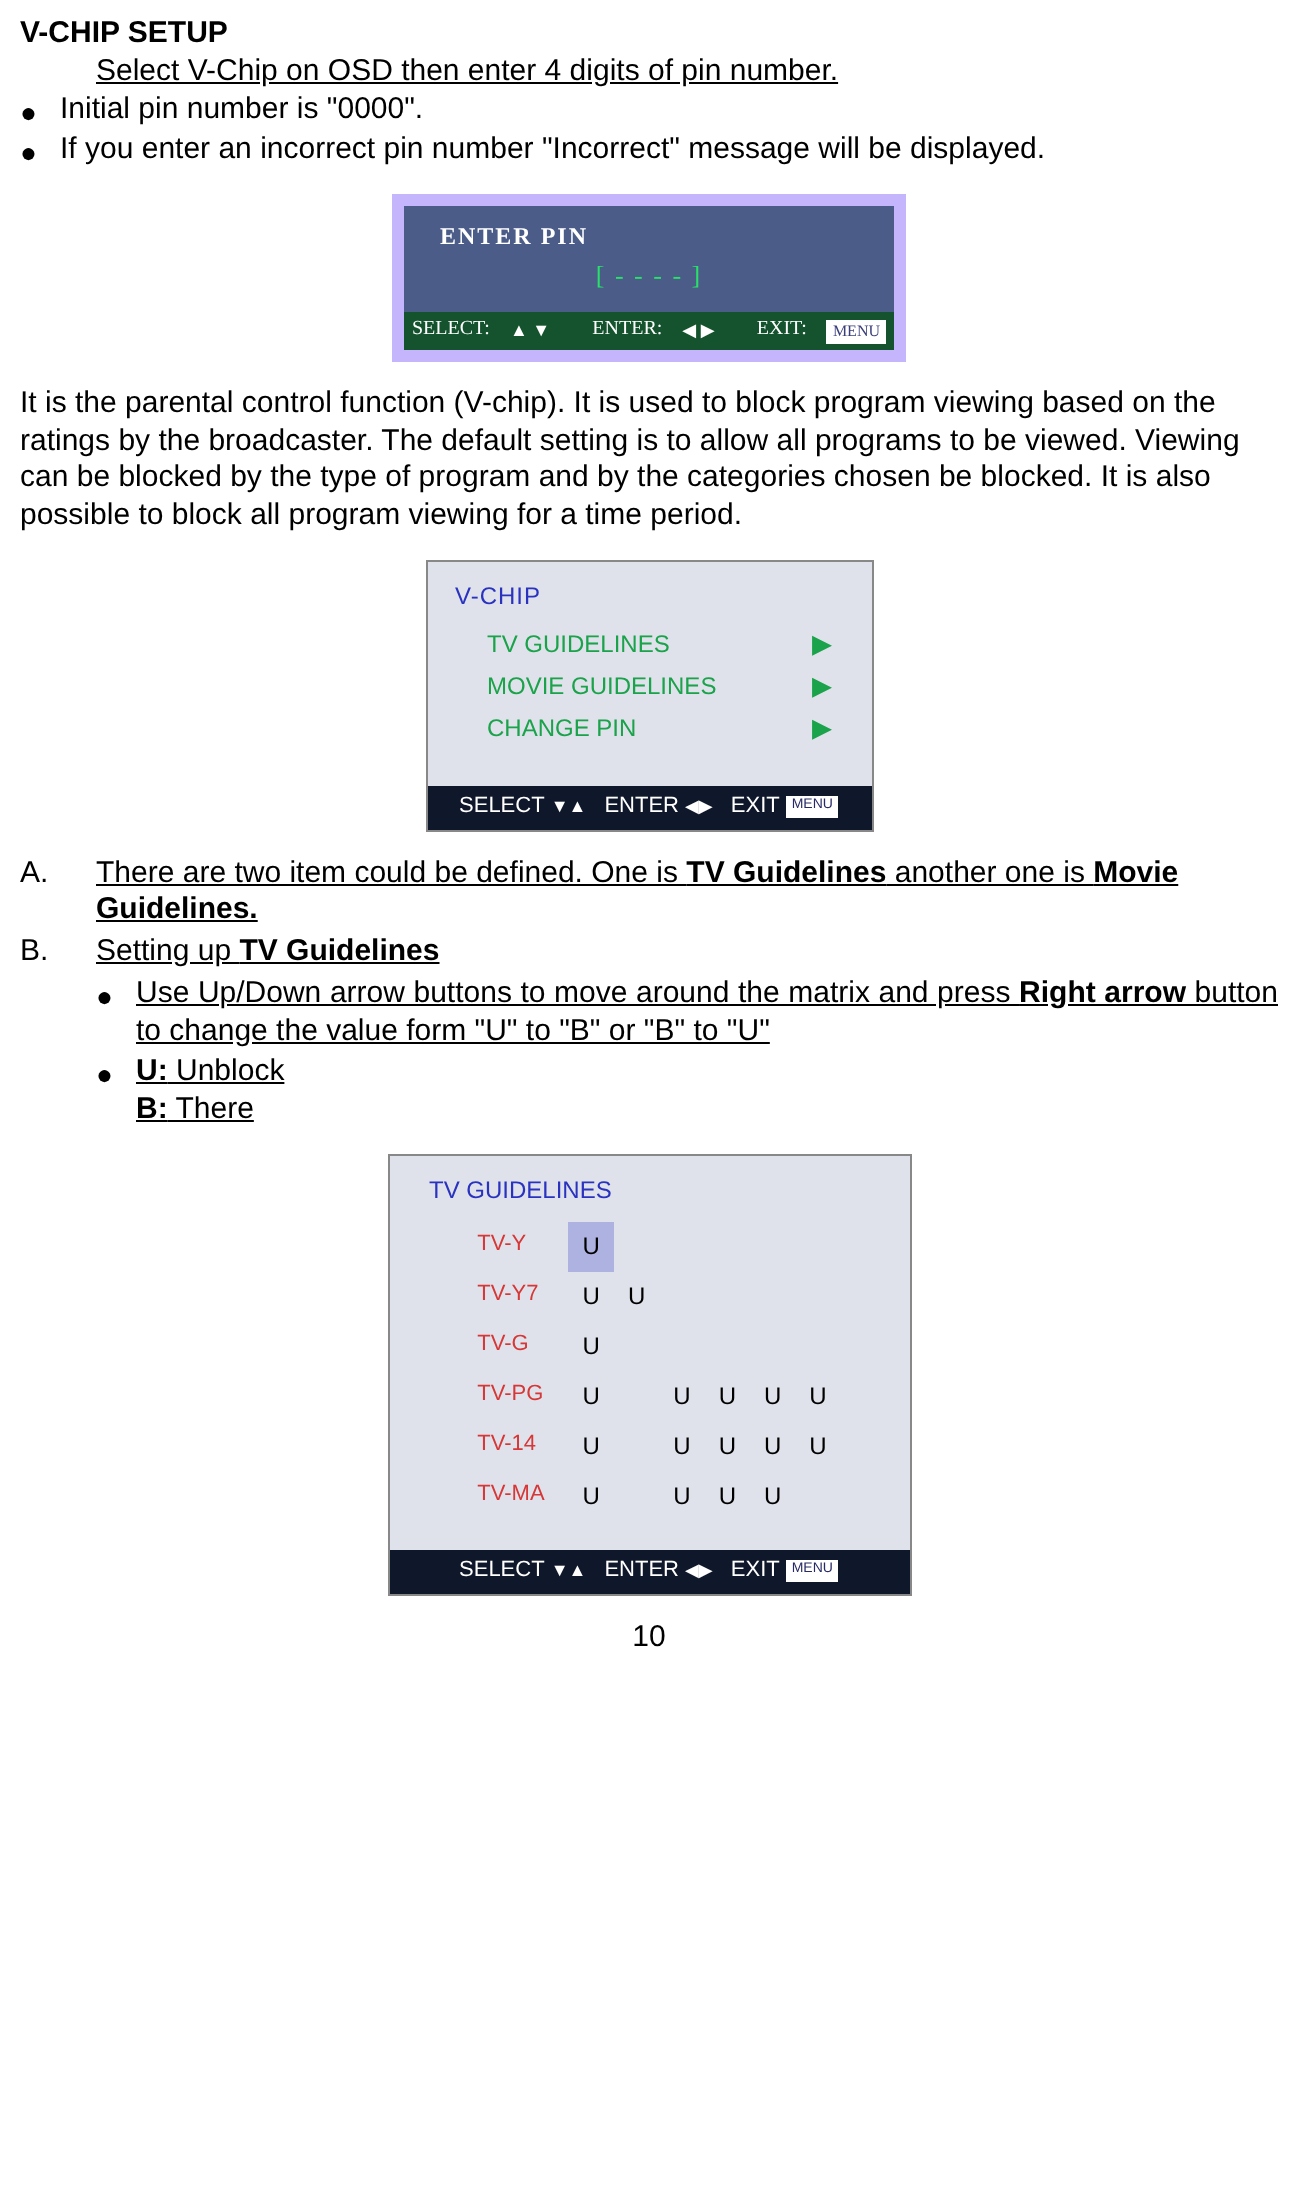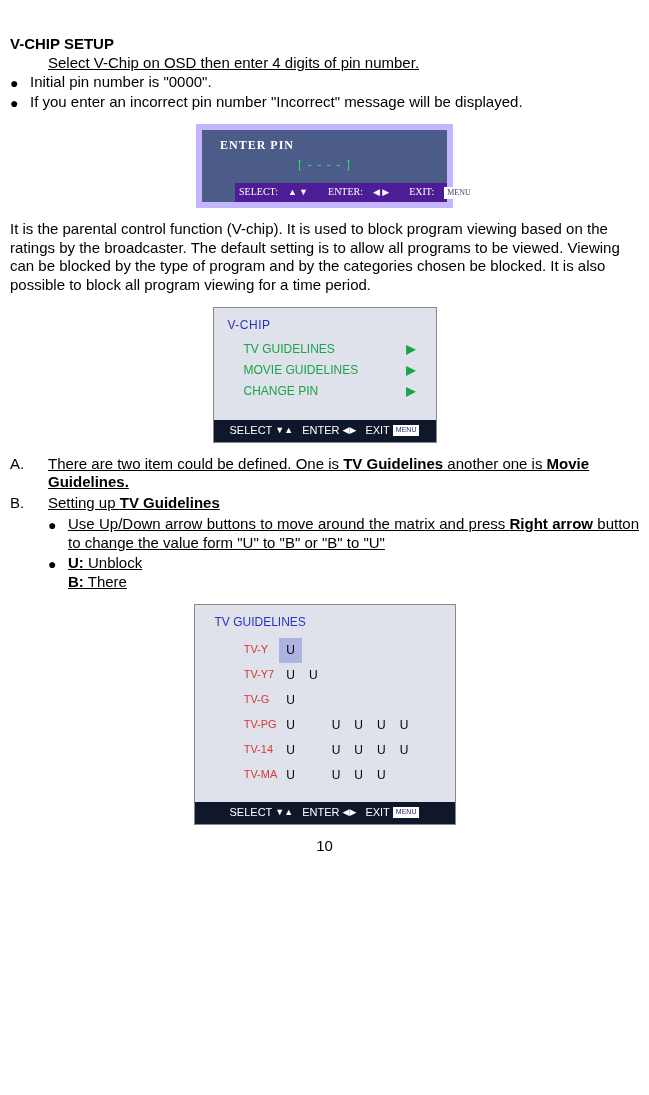--- a/index.html
+++ b/index.html
@@ -4,52 +4,52 @@
 <style>
   body {
     font-family: Arial, Helvetica, sans-serif;
     font-size: 15px;
     color: #000;
     margin: 0;
     padding: 8px 10px;
     width: 629px;
     line-height: 1.25;
   }
-  .heading { font-weight: bold; margin-top: 27px; }
+  .heading { font-weight: bold; }
   .indent1 { margin-left: 38px; text-decoration: underline; }
   .indent2 { margin-left: 95px; }
   ul.bullets { list-style: none; padding: 0; margin: 0; }
   ul.bullets li { position: relative; padding-left: 20px; margin-bottom: 2px; text-align: justify; }
   ul.bullets li .dot { position: absolute; left: 0; top: 2px; font-size: 14px; }
   .justify { text-align: justify; }
   .letter-list { list-style: none; padding: 0; margin: 0; }
   .letter-list > li { position: relative; padding-left: 38px; margin-bottom: 2px; }
   .letter-list > li .marker { position: absolute; left: 0; top: 0; }
   .figure { display: block; margin: 12px auto; }
   .fig1 { width: 245px; border: 6px solid #c4b5fd; background: #4a5c87; color: #fff; font-family: Liberation Serif, serif; font-size: 12px; }
   .fig1 .top { padding: 8px 10px 0 18px; font-weight: bold; letter-spacing: 1px; }
   .fig1 .mid { text-align: center; color: #29e06a; padding: 4px 0 10px; font-size: 13px; letter-spacing: 1px; }
-  .fig1 .bot { background: #4c1d95; padding: 3px 4px; font-size: 10px; display: flex; gap: 10px; align-items: center; margin-left: 33px; }
+  .fig1 .bot { background: #14532d; padding: 3px 4px; font-size: 10px; display: flex; gap: 10px; align-items: center; }
   .fig1 .bot .spacer { flex: 1; }
   .fig1 .menubox { border: 1px solid #fff; padding: 0 2px; font-size: 8px; background: #fff; color: #3a3f7a; }
   .fig2 { width: 222px; border: 1px solid #888; background: #dfe2ea; font-size: 12px; }
   .fig2 .title { color: #2a33c0; padding: 10px 14px 4px; font-weight: 500; letter-spacing: 0.5px; }
   .fig2 .rows { padding: 2px 20px 18px 30px; }
   .fig2 .row { display: flex; justify-content: space-between; padding: 3px 0; }
   .fig2 .rlabel { color: #d63737; }
   .fig2 .gitem { color: #1aa34a; }
   .fig2 .rval { color: #d63737; }
   .fig2 .arrowg { color: #1aa34a; font-weight: bold; }
   .fig2 .bot, .fig3 .bot { background: #0f172a; color: #fff; font-size: 11px; padding: 4px 6px; display: flex; align-items: center; gap: 3px; justify-content: center; }
   .fig2 .bot .menubox, .fig3 .bot .menubox { border: 1px solid #fff; padding: 0 2px; font-size: 7px; background: #fff; color: #282a66; }
   .fig3 { width: 260px; border: 1px solid #888; background: #dfe2ea; font-size: 12px; }
   .fig3 .title { color: #2a33c0; padding: 10px 14px 8px 20px; font-weight: 500; }
   .fig3 table { border-collapse: collapse; margin: 0 auto 14px; }
   .fig3 th { color: #3a3fa8; font-weight: normal; font-size: 11px; padding: 3px 6px; text-align: center; }
-  .fig3 td.rowlabel { color: #d63737; font-size: 11px; padding: 5px 2px 5px 10px; text-align: left; }
+  .fig3 td.rowlabel { color: #d63737; font-size: 11px; padding: 5px 12px 5px 10px; text-align: left; }
   .fig3 td.cell { color: #000; font-size: 12px; padding: 5px 7px; text-align: center; }
   .fig3 td.hi { background: #aeb2e0; }
   .pagenum { text-align: center; margin-top: 0; font-size: 15px; }
   .tri { font-size: 9px; vertical-align: 1px; }
 </style>
 </head>
 <body>
 
 <div class="heading">V-CHIP SETUP</div>
 <div class="indent1">Select V-Chip on OSD then enter 4 digits of pin number.</div>

